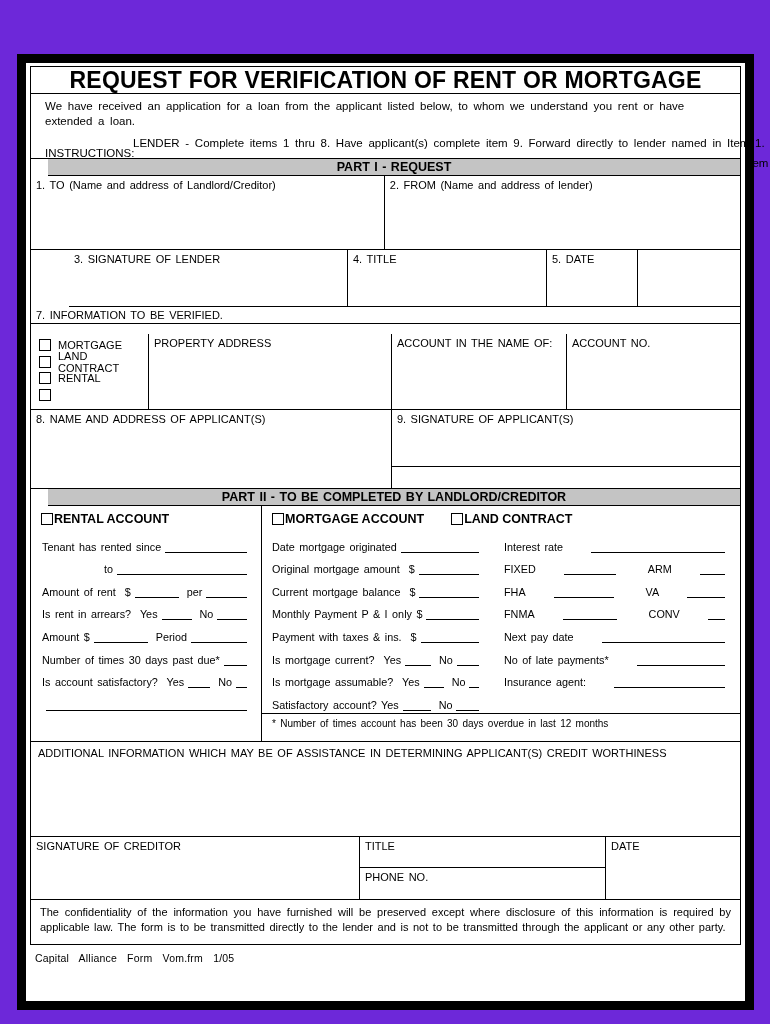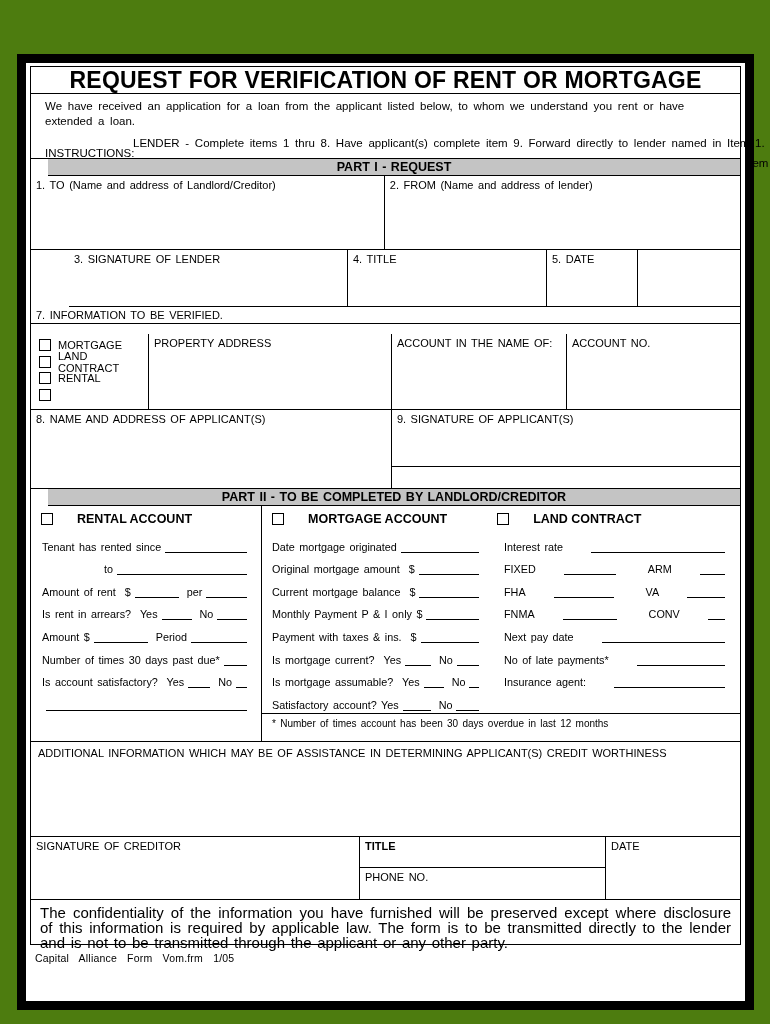--- a/index.html
+++ b/index.html
@@ -1,19 +1,19 @@
 <!DOCTYPE html>
 <html><head>
 <meta charset="utf-8">
 <style>
   * { box-sizing: border-box; margin: 0; padding: 0; }
   html, body { background: #ffffff; }
   body { font-family: "Liberation Sans", "DejaVu Sans", sans-serif; color: #000; }
 
-  .page { position: relative; width: 770px; height: 1024px; background: #4d7c0f; overflow: hidden; }
+  .page { position: relative; width: 770px; height: 1024px; background: #6d28d9; overflow: hidden; }
 
   .frame {
     position: absolute; left: 17px; top: 54px; width: 737px; height: 956px;
     border: 9px solid #000; padding: 3px 4px; background: #fff;
   }
 
   .inner { border: 1px solid #000; }
   .sec { border-bottom: 1px solid #000; position: relative; background: #fff; }
   .sec.last { border-bottom: none; }
 
@@ -63,21 +63,21 @@
 
   .r-89 { height: 79px; }
   .c-app { flex: 0 0 50.9%; }
   .c-appsig .subtop { height: 57px; border-bottom: 1px solid #000; }
   .c-appsig .subbottom { height: 20px; }
 
   
   .part2 { height: 236px; display: flex; }
   .p2col1 { flex: 0 0 231px; border-right: 1px solid #000; display: flex; flex-direction: column; }
   .p2rest { flex: 1; display: flex; flex-direction: column; }
-  .p2headrow { display: flex; align-items: center; gap: 24px; height: 26px; padding: 12px 10px; flex: none; }
+  .p2headrow { display: flex; align-items: center; gap: 1px; height: 26px; padding: 12px 10px; flex: none; }
   .p2hlbl { font-weight: bold; font-size: 12.5px; white-space: nowrap; }
   .ck2 { margin-left: 26px; }
   .p2cols { display: flex; height: 181px; flex: none; }
   .fcol-m { flex: 0 0 230px; }
   .fcol-l { flex: 1; }
   .p2foot { border-top: 1px solid #000; flex: 1; font-size: 10px; padding: 4px 10px 0 10px; word-spacing: 1.5px; }
 
   .fields { overflow: hidden; }
   .frow { display: flex; align-items: flex-end; height: 22.6px; padding: 0 10px; overflow: hidden; font-size: 10.8px; }
   .p2col1 .frow { padding: 0 11px; }
@@ -89,25 +89,25 @@
 
   
   .addl { height: 95px; }
   .addl .lbl { padding: 5px 7px; }
 
   
   .sigrow { height: 63px; }
   .c-sig { flex: 0 0 329px; }
   .c-titlephone { flex: 0 0 246px; }
   .c-titlephone .half { height: 31px; }
-  .c-titlephone .half.top { border-bottom: 1px solid #000; font-weight: bold; }
+  .c-titlephone .half.top { border-bottom: 1px solid #000; }
 
   
   .conf { height: 44px; padding: 5px 9px 0 9px; }
-  .conftext { font-size: 15px; line-height: 15px; word-spacing: 1.5px; text-align: justify; }
+  .conftext { font-size: 11px; line-height: 15px; word-spacing: 1.5px; text-align: justify; }
 
   
   .formfooter { font-size: 10.5px; padding: 7px 2px 0 5px; word-spacing: 7px; letter-spacing: 0.2px; }
 </style>
 </head>
 <body>
 
 <div class="page">
   <div class="frame">
     <div class="inner">

